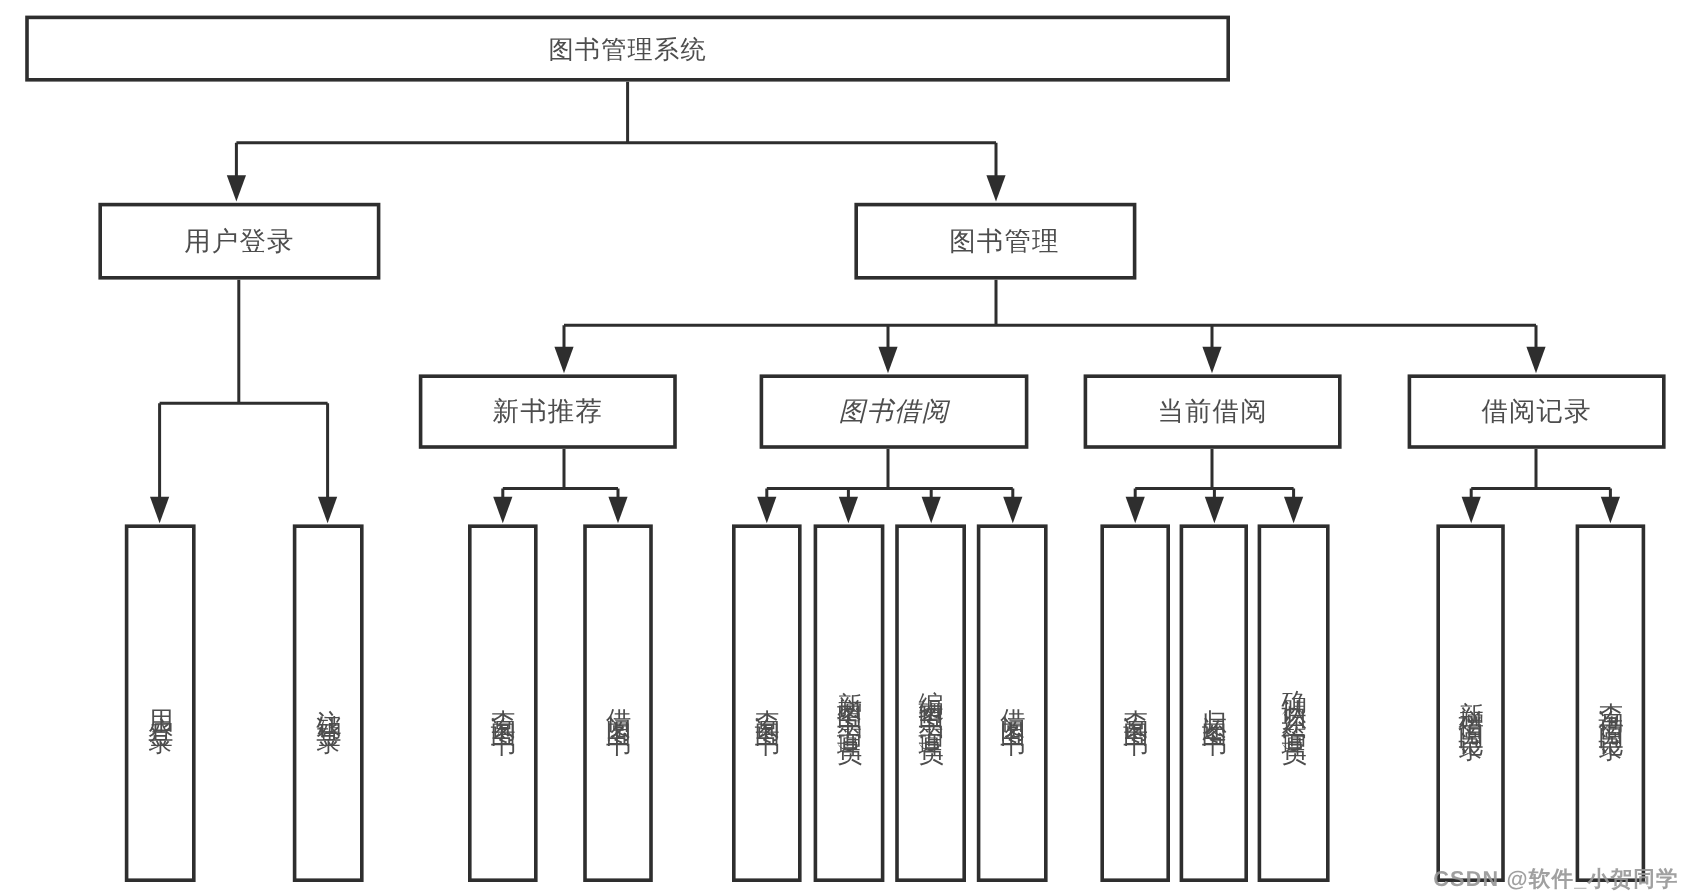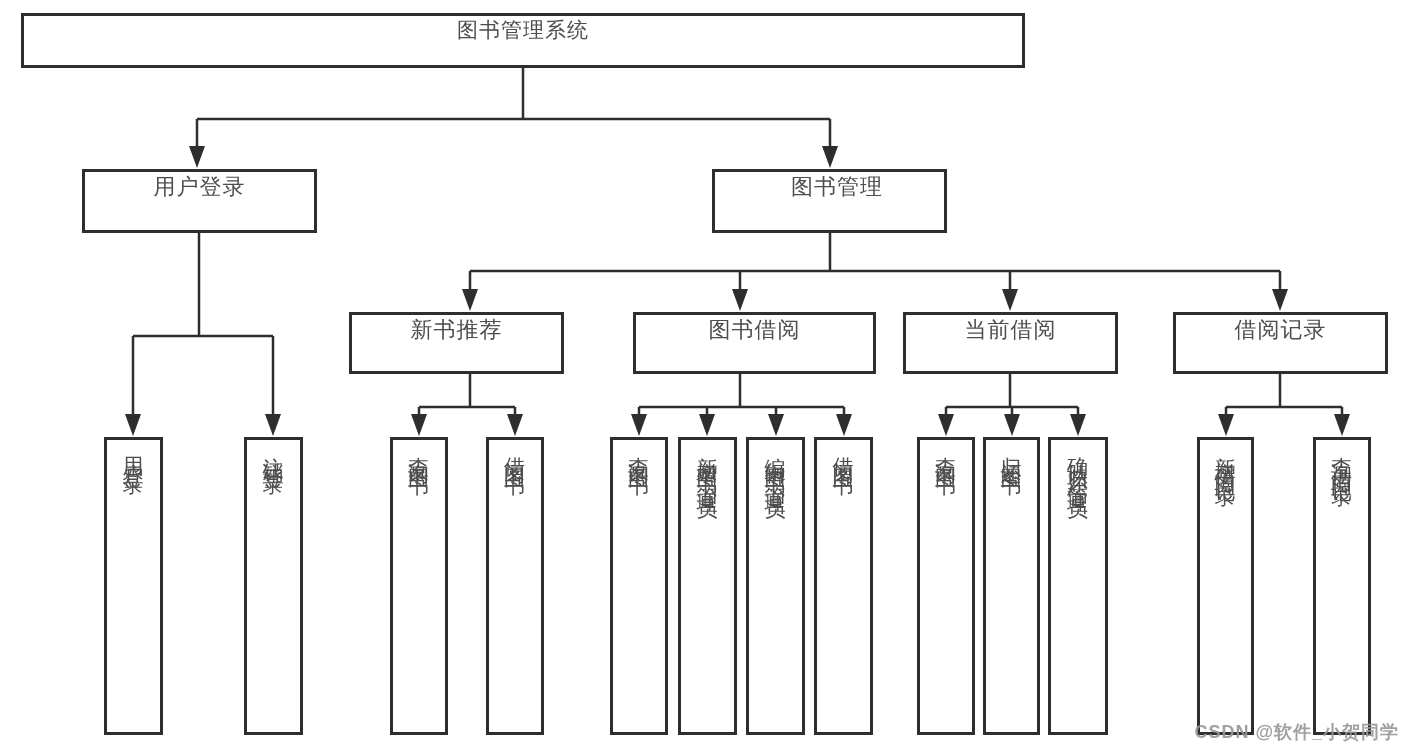--- a/index.html
+++ b/index.html
@@ -16,21 +16,21 @@
     left: 0; top: 0;
     width: 1405px; height: 747px;
     z-index: 1;
   }
   .node {
     position: absolute;
     box-sizing: border-box;
     border: 3px solid #2e2e2e;
     background: #ffffff;
     display: flex;
-    align-items: flex-start;
+    align-items: center;
     justify-content: center;
     color: #4d4d4d;
     z-index: 2;
   }
   .node.h { font-size: 22px; letter-spacing: 1px; }
   .node.root { font-size: 21px; }
   .leaf span {
     writing-mode: vertical-rl;
     text-orientation: mixed;
     font-size: 21px;
@@ -109,21 +109,21 @@
   <div class="node h" style="left:82px; top:169px; width:235px; height:64px;">
     <span>用户登录</span>
   </div>
   <div class="node h" style="left:712px; top:169px; width:235px; height:64px;padding-left:15px;">
     <span>图书管理</span>
   </div>
 
   <div class="node h" style="left:349px; top:312px; width:215px; height:62px;">
     <span>新书推荐</span>
   </div>
-  <div class="node h" style="left:633px; top:312px; width:243px; height:62px;">
+  <div class="node h" style="left:633px; top:312px; width:224px; height:62px;font-style:italic;">
     <span>图书借阅</span>
   </div>
   <div class="node h" style="left:903px; top:312px; width:215px; height:62px;">
     <span>当前借阅</span>
   </div>
   <div class="node h" style="left:1173px; top:312px; width:215px; height:62px;">
     <span>借阅记录</span>
   </div>
 
   <div class="node leaf" style="left:104px; top:437px; width:59px; height:298px;">

